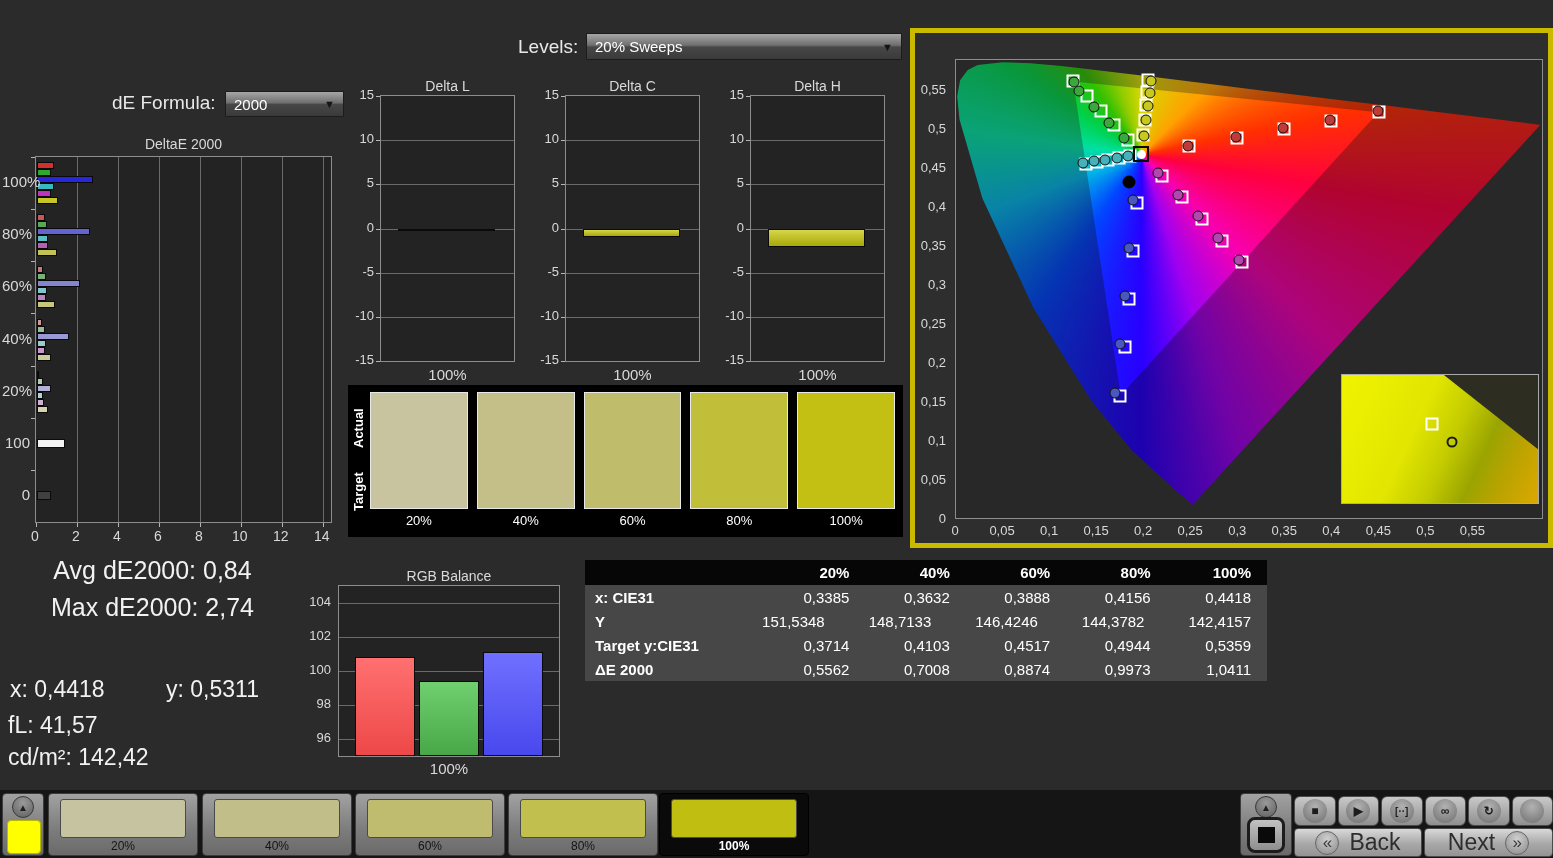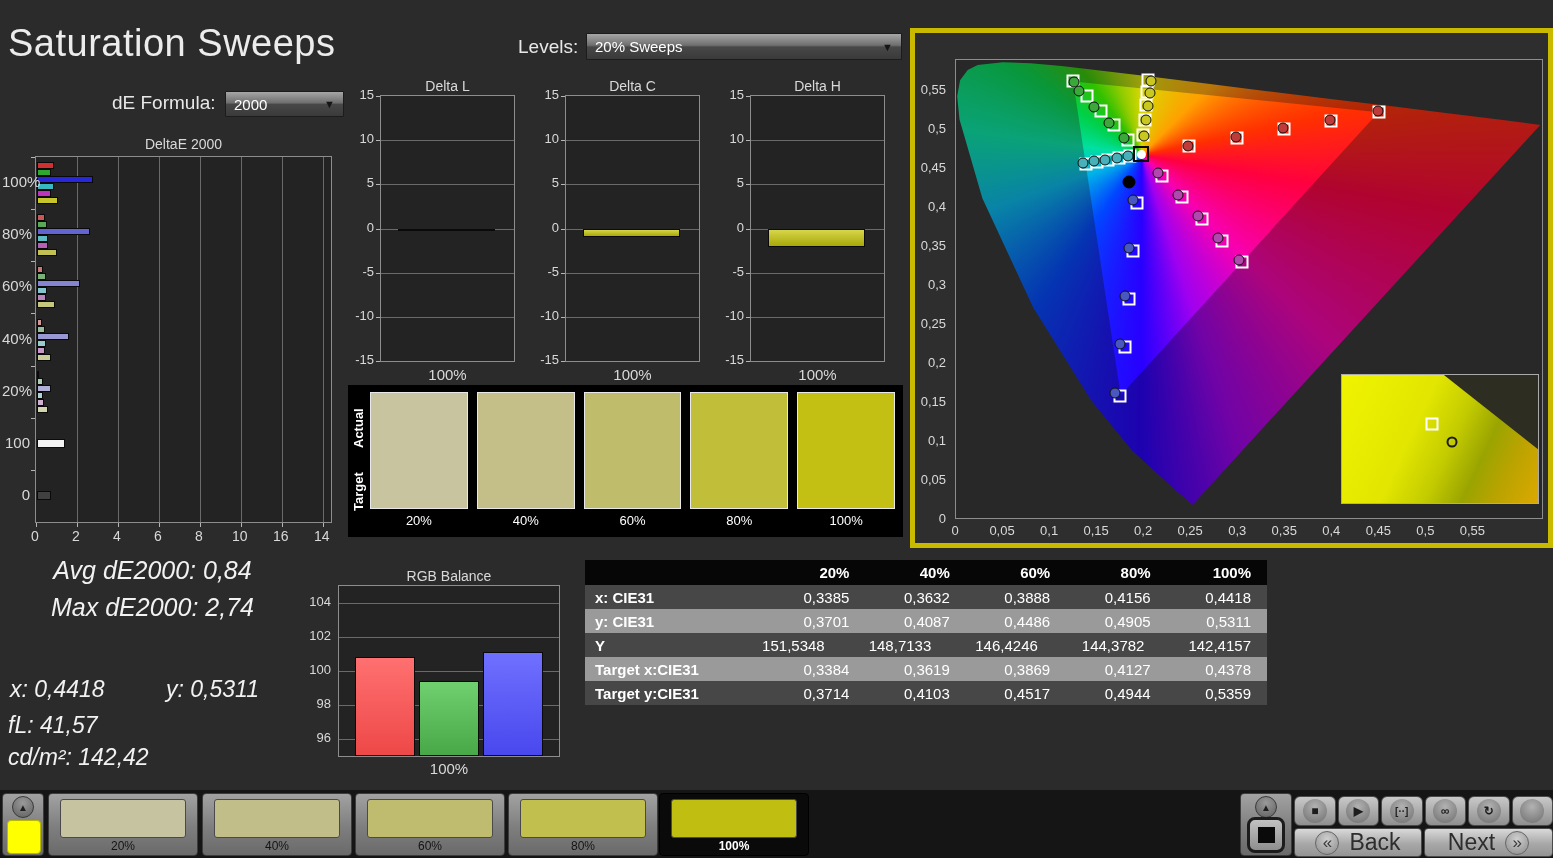--- a/index.html
+++ b/index.html
@@ -45,21 +45,21 @@
   #cie-tri{clip-path:polygon(72.1% 11.4%,20% 4.7%,28.1% 73.2%);}
   .pt-sq{position:absolute;width:13px;height:13px;border:2px solid #fff;background:transparent;
     transform:translate(-50%,-50%);box-sizing:border-box;}
   .pt-ci{position:absolute;width:11px;height:11px;border:1px solid #101010;border-radius:50%;
     transform:translate(-50%,-50%);box-sizing:border-box;}
   #cie-inset{position:absolute;right:3px;bottom:14px;width:196px;height:128px;border:1px solid #aaa;
     background:linear-gradient(115deg,#f0f400 0%,#e2e600 38%,#c4cc00 55%,#9aa400 70%,#b9a300 82%,#dca800 100%);}
   #cie-inset .dark-corner{position:absolute;left:0;top:0;width:100%;height:100%;
     clip-path:polygon(52% 0,100% 0,100% 58%);background:#2d2d22;}
   
-  .stat{color:#f2f2f2;font-style:italic;}
+  .stat{color:#f2f2f2;}
   
   #detail-table{left:585px;top:560px;width:682px;}
   .trow{display:flex;height:24px;align-items:center;font-size:15px;color:#fff;}
   .trow .tl{width:180px;padding-left:10px;font-weight:bold;box-sizing:border-box;}
   .trow .tv{flex:1;text-align:right;padding-right:16px;}
   .thead{background:#060606;height:25px;font-weight:bold;}
   .rdark{background:#474747;gap:28px;}
   .rlight{background:#9a9a9a;}
   
   #bottom-bar{left:0;top:790px;width:1553px;height:68px;background:#151515;}
@@ -80,21 +80,20 @@
     background:linear-gradient(180deg,#d9d9d9,#a8a8a8 55%,#949494);border:1px solid #4a4a4a;
     color:#2d2d2d;font-size:23px;display:flex;align-items:center;justify-content:center;gap:10px;box-sizing:border-box;}
   .nav-badge{width:24px;height:24px;border-radius:50%;background:radial-gradient(circle at 50% 32%,#cfcfcf,#8a8a8a);
     border:1px solid #666;color:#3a3a3a;font-size:17px;display:flex;align-items:center;justify-content:center;box-sizing:border-box;}
 </style>
 </head>
 <body>
 
 <div id="app">
 
-  <div id="page-title" class="abs">Saturation Sweeps</div>
 
   <span class="ctl-label abs" style="left:112px;top:92px;">dE Formula:</span>
   <div class="dropdown abs" style="left:225px;top:91px;width:119px;height:26px;">
     <span class="dd-val">2000</span>
     <span class="dd-arr">▼</span>
   </div>
 
   <span class="ctl-label abs" style="left:518px;top:36px;">Levels:</span>
   <div class="dropdown abs" style="left:586px;top:33px;width:316px;height:27px;">
     <span class="dd-val">20% Sweeps</span>
@@ -168,21 +167,21 @@
         <div class="ylab" style="right: 2px; width: 28px; top: 297.786px; font-size: 15px;">100</div>
         <div class="ylab" style="right: 2px; width: 28px; top: 349.929px; font-size: 15px;">0</div>
       </div>
     <div class="abs" id="deltae-xlabs" style="left:0;top:392px;width:336px;height:20px;">
         <div class="xlab" style="left: 33px;">0</div>
         <div class="xlab" style="left: 73.9722px;">2</div>
         <div class="xlab" style="left: 114.944px;">4</div>
         <div class="xlab" style="left: 155.917px;">6</div>
         <div class="xlab" style="left: 196.889px;">8</div>
         <div class="xlab" style="left: 237.861px;">10</div>
-        <div class="xlab" style="left: 278.833px;">16</div>
+        <div class="xlab" style="left: 278.833px;">12</div>
         <div class="xlab" style="left: 319.806px;">14</div>
       </div>
   </div>
 
   <div class="abs small-chart" id="delta_l" style="left:345px;top:78px;width:172px;height:304px;">
       <div class="chart-title abs" style="left: 35px; top: 0px; width: 135px;">Delta L</div>
       <div class="plot" style="left: 35px; top: 17px; width: 135px; height: 267px;">
         <div class="tick" style="left: -5px; top: 0px; width: 4px; height: 1px;"></div>
         <div class="gridh" style="top: 44.1667px;"></div>
         <div class="tick" style="left: -5px; top: 44.1667px; width: 4px; height: 1px;"></div>
@@ -431,52 +430,44 @@
         <div class="tv">100%</div>
       </div>
       <div class="trow rdark">
         <div class="tl">x: CIE31</div>
         <div class="tv">0,3385</div>
         <div class="tv">0,3632</div>
         <div class="tv">0,3888</div>
         <div class="tv">0,4156</div>
         <div class="tv">0,4418</div>
       </div>
-      <div class="trow rlight">
-        <div class="tl">y: CIE31</div>
-        <div class="tv">0,3701</div>
-        <div class="tv">0,4087</div>
-        <div class="tv">0,4486</div>
-        <div class="tv">0,4905</div>
-        <div class="tv">0,5311</div>
-      </div>
       <div class="trow rdark">
         <div class="tl">Y</div>
         <div class="tv">151,5348</div>
         <div class="tv">148,7133</div>
         <div class="tv">146,4246</div>
         <div class="tv">144,3782</div>
         <div class="tv">142,4157</div>
       </div>
-      <div class="trow rlight">
-        <div class="tl">Target x:CIE31</div>
-        <div class="tv">0,3384</div>
-        <div class="tv">0,3619</div>
-        <div class="tv">0,3869</div>
-        <div class="tv">0,4127</div>
-        <div class="tv">0,4378</div>
-      </div>
       <div class="trow rdark">
         <div class="tl">Target y:CIE31</div>
         <div class="tv">0,3714</div>
         <div class="tv">0,4103</div>
         <div class="tv">0,4517</div>
         <div class="tv">0,4944</div>
         <div class="tv">0,5359</div>
       </div>
+      <div class="trow rdark">
+        <div class="tl">ΔE 2000</div>
+        <div class="tv">0,5562</div>
+        <div class="tv">0,7008</div>
+        <div class="tv">0,8874</div>
+        <div class="tv">0,9973</div>
+        <div class="tv">1,0411</div>
+      </div>
     </div>
 
   <div class="abs" id="bottom-bar">
     <div class="card" style="left:2px;width:42px;">
       <div class="round-btn" style="left:9px;top:2px;">
         <span>▲</span>
         </div>
       <div id="pure-patch" style="position: absolute; left: 4px; top: 26px; width: 32px; height: 32px; border-radius: 4px; border: 1px solid rgb(184, 184, 0); background: rgb(255, 255, 0);"></div>
     </div>
     <div id="patch-cards">

